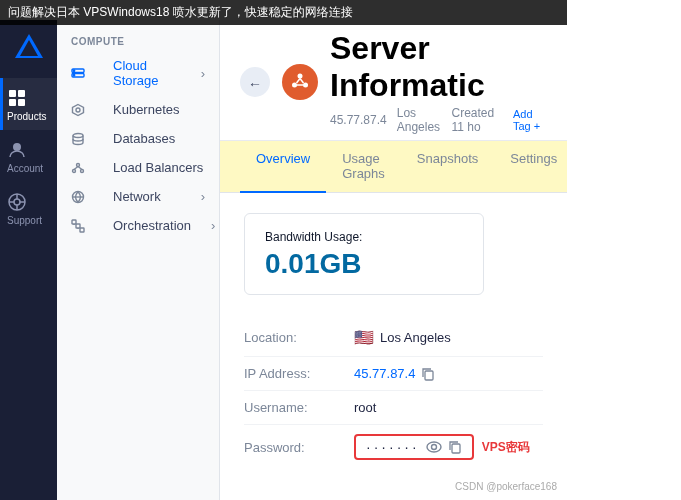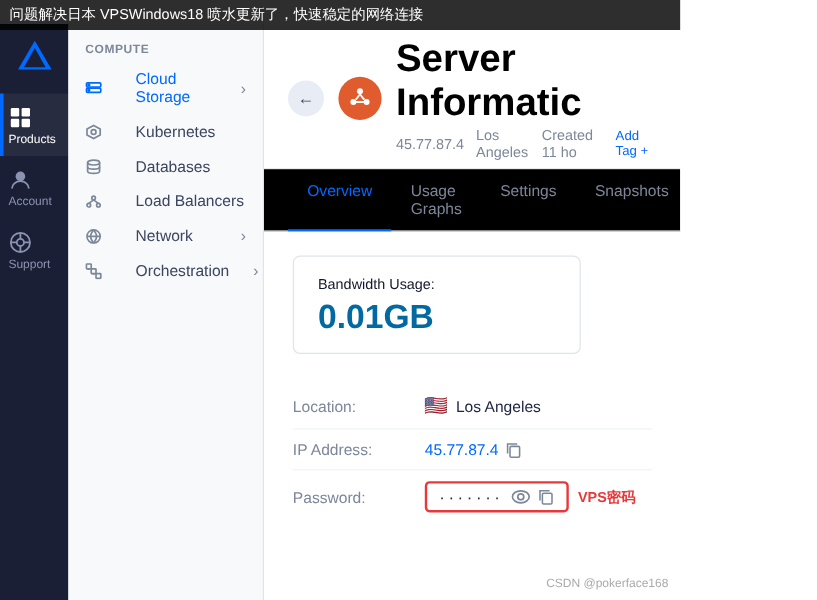--- a/index.html
+++ b/index.html
@@ -142,21 +142,21 @@
       color: #0069ff;
       cursor: pointer;
       text-decoration: none;
     }
 
     
     .tabs {
       display: flex;
       border-bottom: 1px solid #e0e4ea;
       padding: 0 20px;
-      background: #000000;
+      background: #fef9c3;
     }
     .tab {
       padding: 10px 16px;
       font-size: 13px;
       color: #7c8799;
       cursor: pointer;
       border-bottom: 2px solid transparent;
       margin-bottom: -1px;
     }
     .tab.active {
@@ -411,22 +411,22 @@
             <span>Los Angeles</span>
             <span>Created 11 ho</span>
             <a class="add-tag-btn">Add Tag +</a>
           </div>
         </div>
       </div>
 
       <div class="tabs">
         <div class="tab active">Overview</div>
         <div class="tab">Usage Graphs</div>
+        <div class="tab">Snapshots</div>
         <div class="tab">Settings</div>
-        <div class="tab">Snapshots</div>
       </div>
 
       <div class="content">
 
         
         <div class="bandwidth-card">
           <div class="bandwidth-label">Bandwidth Usage:</div>
           <div class="bandwidth-value">0.01GB</div>
         </div>
 
@@ -447,20 +447,26 @@
               <span>45.77.87.4</span>
               <span class="copy-btn">
                 <svg width="14" height="14" viewBox="0 0 14 14" fill="none" stroke="currentColor" stroke-width="1.3">
                   <rect x="4" y="4" width="8" height="9" rx="1"></rect>
                   <path d="M2 10V2h8" stroke-width="1.3"></path>
                 </svg>
               </span>
             </div>
           </div>
 
+          <div class="info-row">
+            <div class="info-label">Username:</div>
+            <div class="info-value">
+              <span>root</span>
+            </div>
+          </div>
 
           <div class="info-row">
             <div class="info-label">Password:</div>
             <div style="display:flex; align-items:center;">
               <div style="border:2px solid #e8383a; border-radius:4px; padding:3px 10px; display:flex; align-items:center; gap:6px;">
                 <span class="password-dots">·······</span>
                 <span class="eye-btn">
                   <svg width="16" height="12" viewBox="0 0 16 12" fill="none" stroke="#7c8799" stroke-width="1.4">
                     <ellipse cx="8" cy="6" rx="7" ry="5"></ellipse>
                     <circle cx="8" cy="6" r="2.5"></circle>

